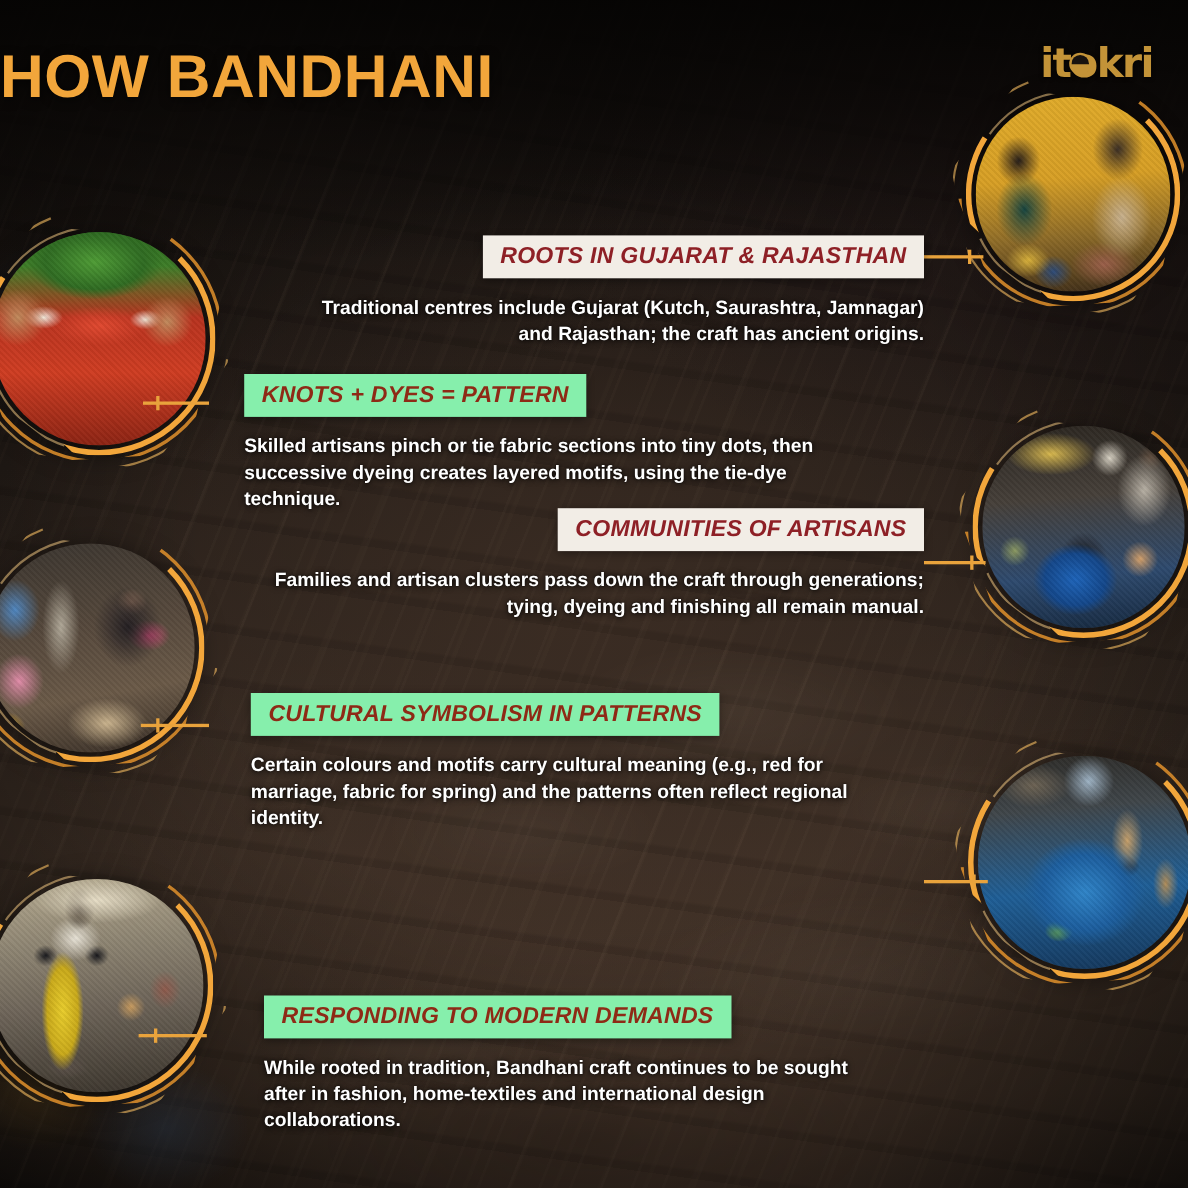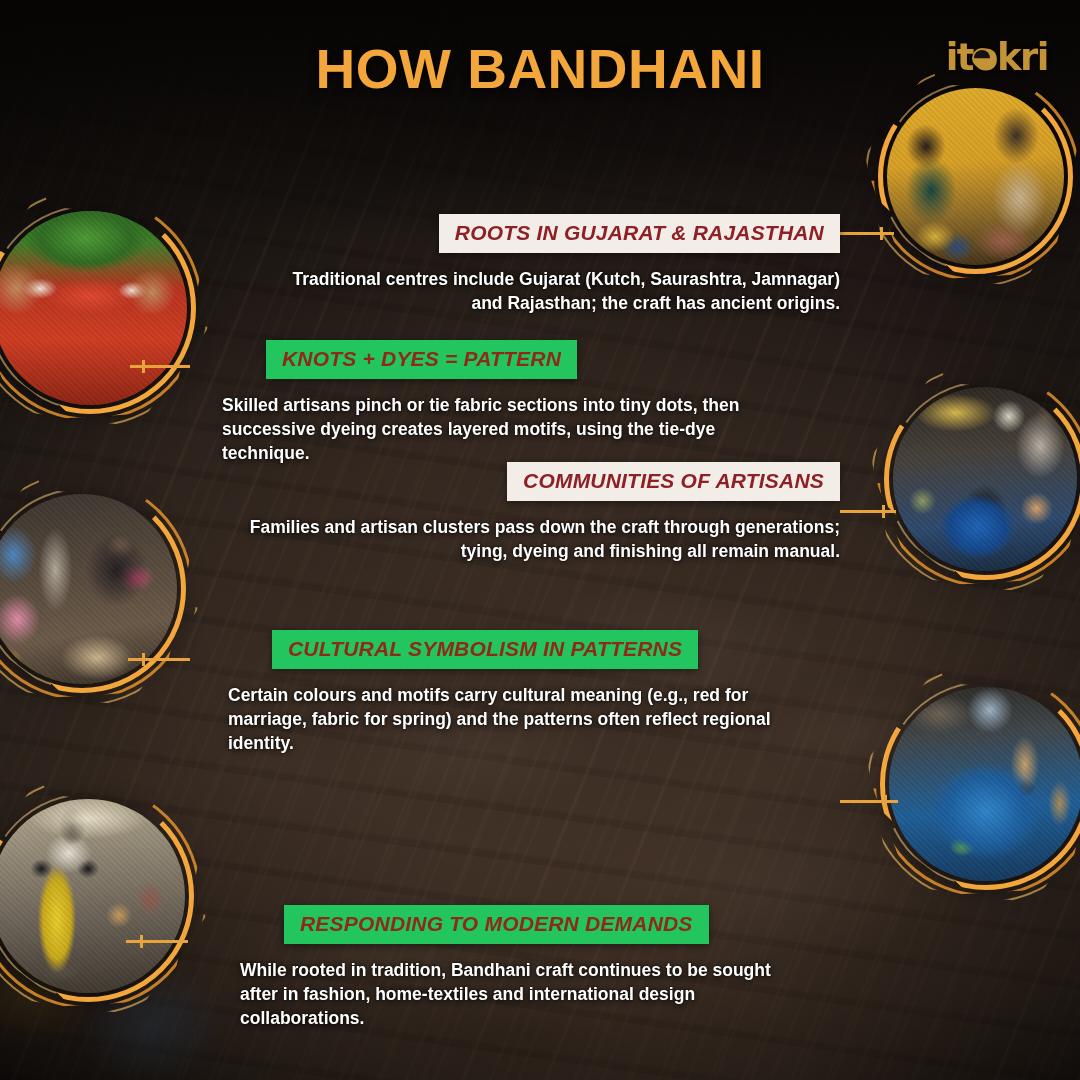--- a/index.html
+++ b/index.html
@@ -50,21 +50,20 @@
     background:radial-gradient(ellipse 78% 72% at 50% 48%, rgba(0,0,0,0) 42%, rgba(0,0,0,.55) 100%);
   }
   .bg-topdark {
     background:linear-gradient(180deg, rgba(5,4,3,.92) 0%, rgba(8,6,5,.72) 9%, rgba(0,0,0,0) 22%);
   }
 
   
   #header { position:absolute; top:0; left:0; width:1080px; z-index:8; }
   #title {
     position:absolute; top:38px; left:0; width:1080px;
-    text-align:center;
     color:#F2A63B;
     font-size:55px;
     font-weight:bold;
     letter-spacing:.5px;
     line-height:1.14;
     text-shadow:0 2px 10px rgba(0,0,0,.65);
   }
   #title .l2 { display:block; }
 
   
@@ -218,24 +217,23 @@
   .hdr {
     display:inline-block;
     padding:7px 16px 8px 16px;
     font-size:21px;
     font-weight:bold;
     font-style:italic;
     letter-spacing:.2px;
     color:#8E2026;
     white-space:nowrap;
     box-shadow:0 2px 8px rgba(0,0,0,.45);
-    margin-left:44px;
   }
   .hdr.cream { background:#F2EDE6; }
-  .hdr.amber { background:#22c55e; color:#8E2A16; }
+  .hdr.amber { background:#86efac; color:#8E2A16; }
   .body {
     margin-top:14px;
     font-size:17.5px;
     font-weight:bold;
     line-height:1.38;
     color:#FFFFFF;
     text-shadow:0 1px 6px rgba(0,0,0,.85), 0 0 2px rgba(0,0,0,.7);
   }
   .align-right { text-align:right; }
   .align-left  { text-align:left; }

